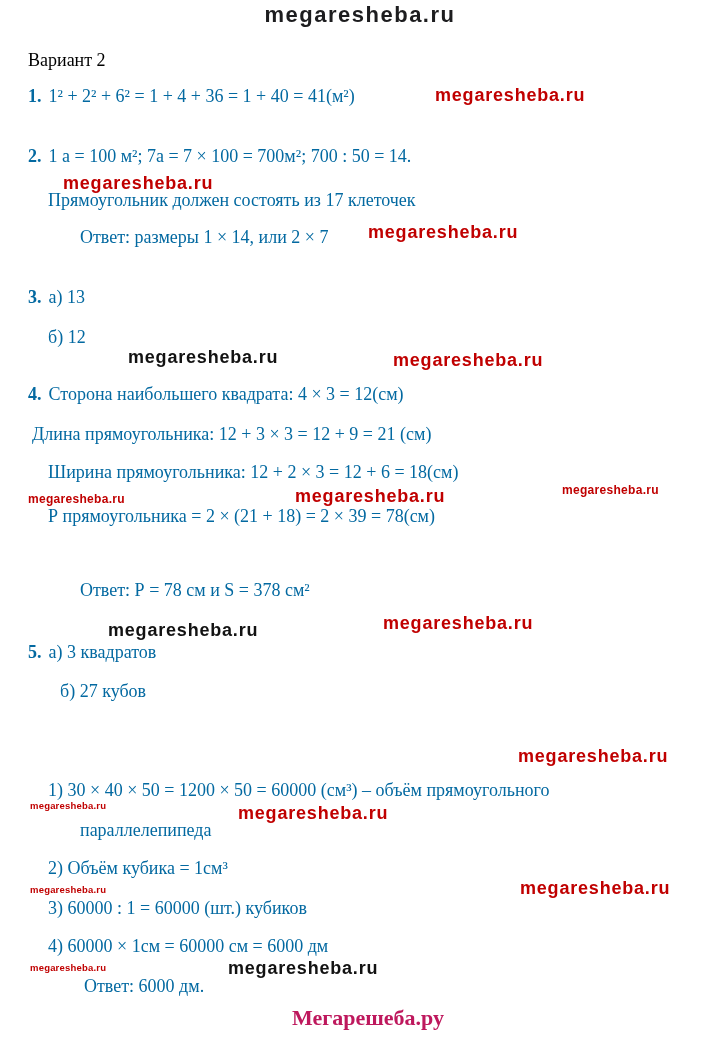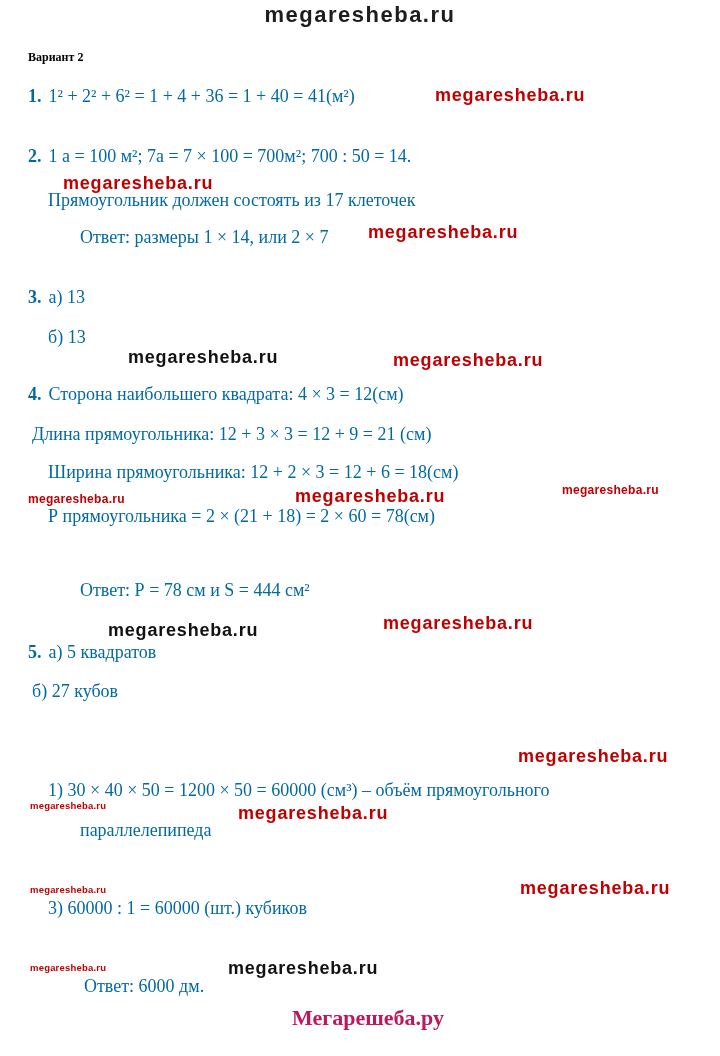--- a/index.html
+++ b/index.html
@@ -18,22 +18,22 @@
     font-size: 18px;
     white-space: nowrap;
     color: #0369a1;
   }
   .pnum {
     font-weight: bold;
     margin-right: 7px;
   }
   .variant {
     position: absolute;
-    font-size: 12px;
-    font-weight: bold;
+    font-size: 18px;
+    font-weight: normal;
   }
   .header-wm {
     position: absolute;
     left: 0;
     width: 100%;
     text-align: center;
     font-family: "Liberation Sans", sans-serif;
     font-weight: bold;
     font-size: 22px;
     letter-spacing: 1.5px;
@@ -71,34 +71,36 @@
 
   <div class="variant" style="top:50px;left:28px">Вариант 2</div>
 
   <div class="line" style="top:86px;left:28px"><b class="pnum">1.</b><span>1² + 2² + 6² = 1 + 4 + 36 = 1 + 40 = 41(м²)</span></div>
 
   <div class="line" style="top:146px;left:28px"><b class="pnum">2.</b><span>1 а = 100 м²; 7а = 7 × 100 = 700м²; 700 : 50 = 14.</span></div>
   <div class="line" style="top:190px;left:48px">Прямоугольник должен состоять из 17 клеточек</div>
   <div class="line" style="top:227px;left:80px">Ответ: размеры 1 × 14, или 2 × 7</div>
 
   <div class="line" style="top:287px;left:28px"><b class="pnum">3.</b><span>а) 13</span></div>
-  <div class="line" style="top:327px;left:48px">б) 13</div>
+  <div class="line" style="top:327px;left:48px">б) 12</div>
 
   <div class="line" style="top:384px;left:28px"><b class="pnum">4.</b><span>Сторона наибольшего квадрата: 4 × 3 = 12(см)</span></div>
   <div class="line" style="top:424px;left:32px">Длина прямоугольника: 12 + 3 × 3 = 12 + 9 = 21 (см)</div>
   <div class="line" style="top:462px;left:48px">Ширина прямоугольника: 12 + 2 × 3 = 12 + 6 = 18(см)</div>
-  <div class="line" style="top:506px;left:48px">Р прямоугольника = 2 × (21 + 18) = 2 × 60 = 78(см)</div>
-  <div class="line" style="top:580px;left:80px">Ответ: Р = 78 см и S = 444 см²</div>
+  <div class="line" style="top:506px;left:48px">Р прямоугольника = 2 × (21 + 18) = 2 × 39 = 78(см)</div>
+  <div class="line" style="top:580px;left:80px">Ответ: Р = 78 см и S = 378 см²</div>
 
-  <div class="line" style="top:642px;left:28px"><b class="pnum">5.</b><span>а) 5 квадратов</span></div>
-  <div class="line" style="top:681px;left:32px">б) 27 кубов</div>
+  <div class="line" style="top:642px;left:28px"><b class="pnum">5.</b><span>а) 3 квадратов</span></div>
+  <div class="line" style="top:681px;left:60px">б) 27 кубов</div>
 
   <div class="line" style="top:780px;left:48px">1) 30 × 40 × 50 = 1200 × 50 = 60000 (см³) – объём прямоугольного</div>
   <div class="line" style="top:820px;left:80px">параллелепипеда</div>
+  <div class="line" style="top:858px;left:48px">2) Объём кубика = 1см³</div>
   <div class="line" style="top:898px;left:48px">3) 60000 : 1 = 60000 (шт.) кубиков</div>
+  <div class="line" style="top:936px;left:48px">4) 60000 × 1см = 60000 см = 6000 дм</div>
   <div class="line" style="top:976px;left:84px">Ответ: 6000 дм.</div>
 
   <span class="wm" style="top:85px;left:435px">megaresheba.ru</span>
   <span class="wm" style="top:173px;left:63px">megaresheba.ru</span>
   <span class="wm" style="top:222px;left:368px">megaresheba.ru</span>
   <span class="wm wm-black" style="top:347px;left:128px">megaresheba.ru</span>
   <span class="wm" style="top:350px;left:393px">megaresheba.ru</span>
   <span class="wm wm-sm" style="top:492px;left:28px">megaresheba.ru</span>
   <span class="wm" style="top:486px;left:295px">megaresheba.ru</span>
   <span class="wm wm-sm" style="top:483px;left:562px">megaresheba.ru</span>

